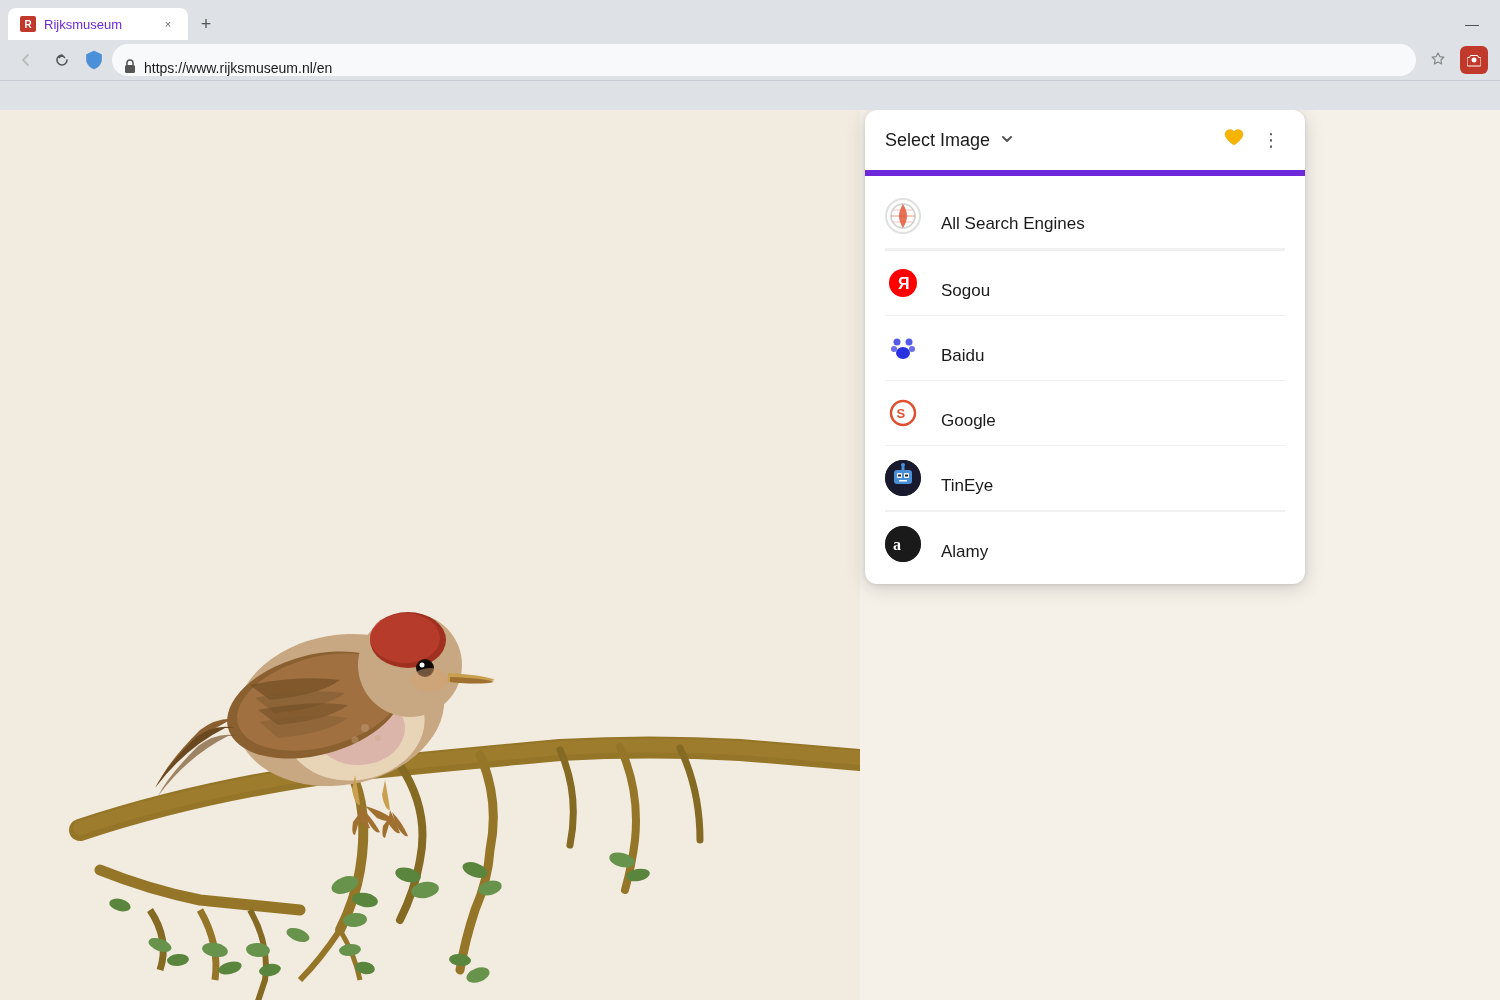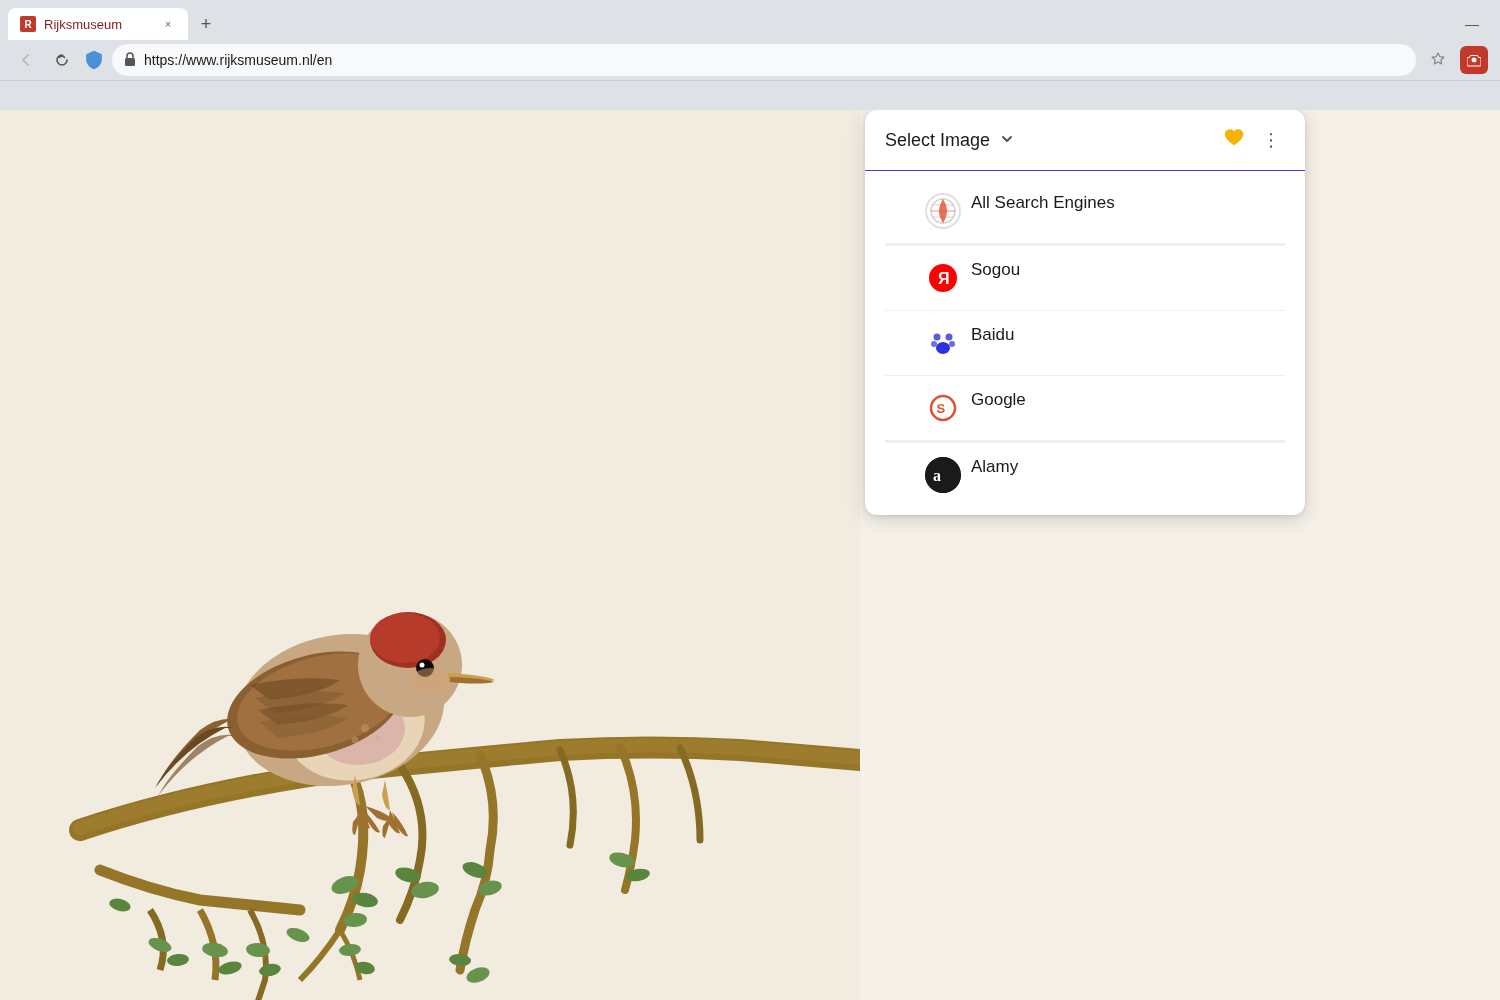--- a/index.html
+++ b/index.html
@@ -5,60 +5,60 @@
     * { margin: 0; padding: 0; box-sizing: border-box; }
     body { width: 1500px; height: 1000px; overflow: hidden; font-family: -apple-system, BlinkMacSystemFont, 'Segoe UI', Arial, sans-serif; background: #f0f0f0; }
 
     
     .browser-chrome { background: #dee1e6; height: 110px; display: flex; flex-direction: column; }
 
     
     .tab-bar { display: flex; align-items: center; height: 40px; padding: 8px 8px 0 8px; gap: 4px; }
     .tab { display: flex; align-items: center; background: #ffffff; border-radius: 8px 8px 0 0; padding: 0 12px; height: 32px; min-width: 180px; max-width: 240px; gap: 8px; cursor: pointer; }
     .tab-favicon { width: 16px; height: 16px; background: #c0392b; border-radius: 2px; display: flex; align-items: center; justify-content: center; color: white; font-weight: bold; font-size: 10px; flex-shrink: 0; }
-    .tab-title { font-size: 13px; color: #7f1d1d; flex: 1; white-space: nowrap; overflow: hidden; text-overflow: ellipsis; }
+    .tab-title { font-size: 13px; color: #6d28d9; flex: 1; white-space: nowrap; overflow: hidden; text-overflow: ellipsis; }
     .tab-close { width: 16px; height: 16px; border-radius: 50%; display: flex; align-items: center; justify-content: center; color: #666; font-size: 11px; cursor: pointer; flex-shrink: 0; }
     .tab-new { width: 28px; height: 28px; border-radius: 50%; display: flex; align-items: center; justify-content: center; color: #555; font-size: 18px; cursor: pointer; }
     .window-controls { margin-left: auto; display: flex; align-items: center; padding-right: 8px; }
     .win-btn { width: 24px; height: 24px; display: flex; align-items: center; justify-content: center; color: #555; font-size: 14px; cursor: pointer; }
 
     
     .address-bar { display: flex; align-items: center; height: 40px; padding: 0 12px; gap: 8px; background: #dee1e6; }
     .nav-btn { width: 28px; height: 28px; border-radius: 50%; display: flex; align-items: center; justify-content: center; color: #555; font-size: 14px; cursor: pointer; }
     .nav-btn.disabled { color: #bbb; cursor: default; }
     .shield-icon-wrap { width: 20px; height: 20px; display: flex; align-items: center; justify-content: center; }
-    .url-bar { flex: 1; background: #f8f9fa; border-radius: 20px; height: 32px; display: flex; align-items: center; padding: 0 12px; gap: 8px; }
+    .url-bar { flex: 1; background: #f8f9fa; border-radius: 20px; height: 32px; display: flex; align-items: flex-end; padding: 0 12px; gap: 8px; }
     .lock-icon { color: #555; font-size: 12px; }
     .url-text { font-size: 14px; color: #1a1a1a; }
     .star-btn { width: 28px; height: 28px; border-radius: 50%; display: flex; align-items: center; justify-content: center; color: #888; font-size: 16px; cursor: pointer; }
     .camera-btn { width: 28px; height: 28px; border-radius: 6px; background: #c0392b; display: flex; align-items: center; justify-content: center; color: white; font-size: 13px; cursor: pointer; }
 
     
     .address-bar-separator { height: 1px; background: #c8cdd6; margin: 0; }
 
     
     .webpage { position: relative; width: 1500px; height: 890px; background: #f5f0e8; overflow: hidden; }
 
     
     .bird-area { position: absolute; left: 0; top: 0; width: 860px; height: 100%; }
 
     
     .bird-svg { position: absolute; left: 0; top: 0; width: 100%; height: 100%; }
 
     
     .dropdown-panel { position: absolute; right: 195px; top: 0; width: 440px; background: white; border-radius: 12px; box-shadow: 0 4px 20px rgba(0,0,0,0.15), 0 1px 4px rgba(0,0,0,0.1); overflow: hidden; }
 
-    .panel-header { display: flex; align-items: center; padding: 16px 20px; border-bottom: 1px solid #6d28d9; }
+    .panel-header { display: flex; align-items: center; padding: 16px 20px; border-bottom: 6px solid #6d28d9; }
     .select-image-btn { display: flex; align-items: center; gap: 8px; font-size: 18px; font-weight: 500; color: #1a1a1a; cursor: pointer; }
     .dropdown-arrow { color: #555; font-size: 14px; margin-left: 2px; }
     .heart-btn { margin-left: auto; color: #f4b400; font-size: 22px; cursor: pointer; }
     .more-btn { width: 28px; height: 28px; border-radius: 50%; display: flex; align-items: center; justify-content: center; color: #555; font-size: 18px; cursor: pointer; margin-left: 12px; }
 
     .engine-list { padding: 8px 0; }
-    .engine-item { display: flex; align-items: flex-start; padding: 14px 20px; gap: 10px; cursor: pointer; transition: background 0.1s; margin-left: 40px; }
+    .engine-item { display: flex; align-items: flex-end; padding: 14px 20px; gap: 20px; cursor: pointer; transition: background 0.1s; }
     .engine-item-divider { height: 1px; background: #f0f0f0; margin: 0 20px; }
     .engine-icon { width: 36px; height: 36px; border-radius: 50%; display: flex; align-items: center; justify-content: center; flex-shrink: 0; overflow: hidden; }
     .engine-name { font-size: 17px; color: #1a1a1a; }
 
     
     .icon-all { background: white; border: 2px solid #e0e0e0; }
     .icon-google { background: white; }
     .icon-bing { background: white; }
     .icon-yandex { background: white; }
     .icon-baidu { background: white; }
@@ -305,20 +305,37 @@
           <svg width="30" height="30" viewBox="0 0 30 30" fill="none">
             <circle cx="15" cy="15" r="12" stroke="#e05030" stroke-width="2.5" fill="white"></circle>
             <text x="8.5" y="20" font-family="Arial" font-weight="bold" font-size="13" fill="#e05030">S</text>
           </svg>
         </div>
         <span class="engine-name">Google</span>
       </div>
 
       <div class="engine-item-divider"></div>
 
+      <div class="engine-item">
+        <div class="engine-icon icon-tineye">
+          <svg width="36" height="36" viewBox="0 0 36 36" fill="none">
+            <rect width="36" height="36" rx="18" fill="#1a1a2e"></rect>
+
+            <rect x="9" y="10" width="18" height="14" rx="3" fill="#4a90d9"></rect>
+            <rect x="12" y="13" width="5" height="5" rx="1" fill="white"></rect>
+            <rect x="19" y="13" width="5" height="5" rx="1" fill="white"></rect>
+            <rect x="13" y="14.5" width="3" height="2" rx="0.5" fill="#1a1a2e"></rect>
+            <rect x="20" y="14.5" width="3" height="2" rx="0.5" fill="#1a1a2e"></rect>
+            <rect x="14" y="20" width="8" height="1.5" rx="0.5" fill="white"></rect>
+            <rect x="16.5" y="6" width="3" height="5" rx="1.5" fill="#4a90d9"></rect>
+            <circle cx="18" cy="5" r="2" fill="#4a90d9"></circle>
+          </svg>
+        </div>
+        <span class="engine-name">TinEye</span>
+      </div>
 
       <div class="engine-item-divider"></div>
 
 
       <div class="engine-item-divider"></div>
 
       <div class="engine-item">
         <div class="engine-icon icon-alamy">
           <svg width="36" height="36" viewBox="0 0 36 36" fill="none">
             <rect width="36" height="36" rx="18" fill="#1a1a1a"></rect>

